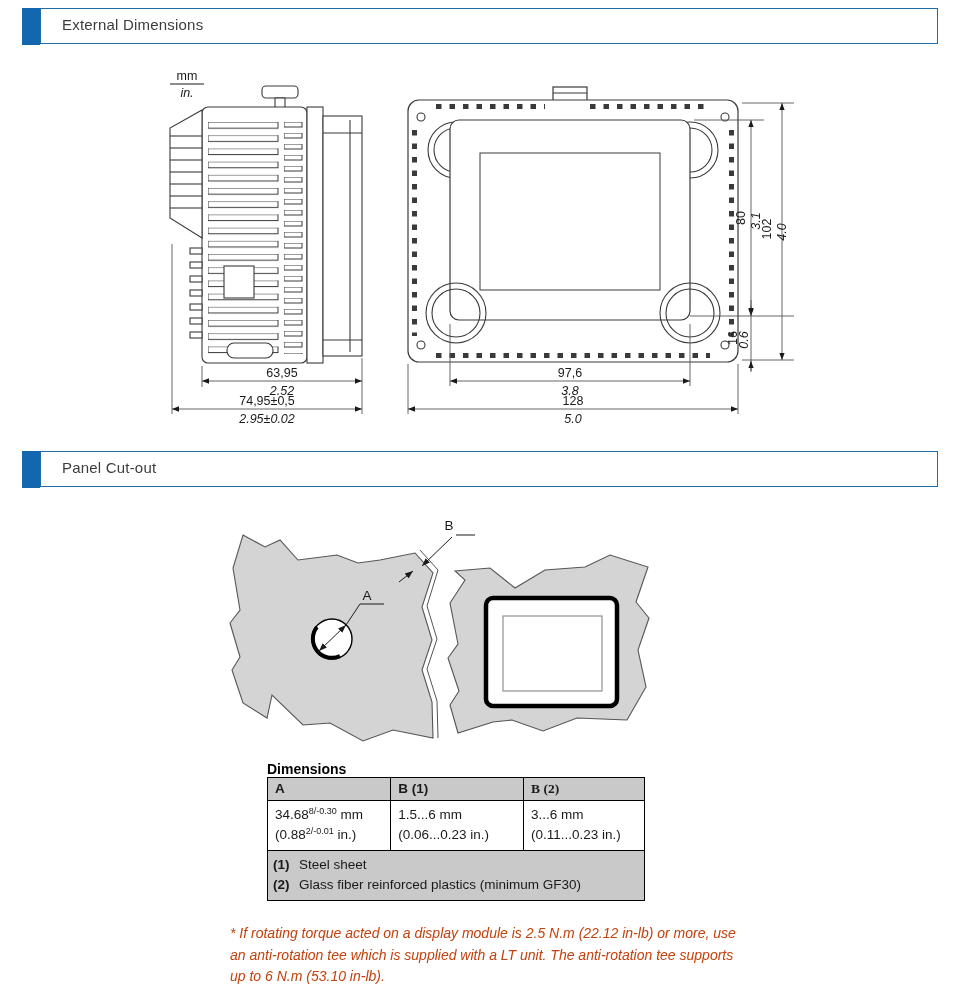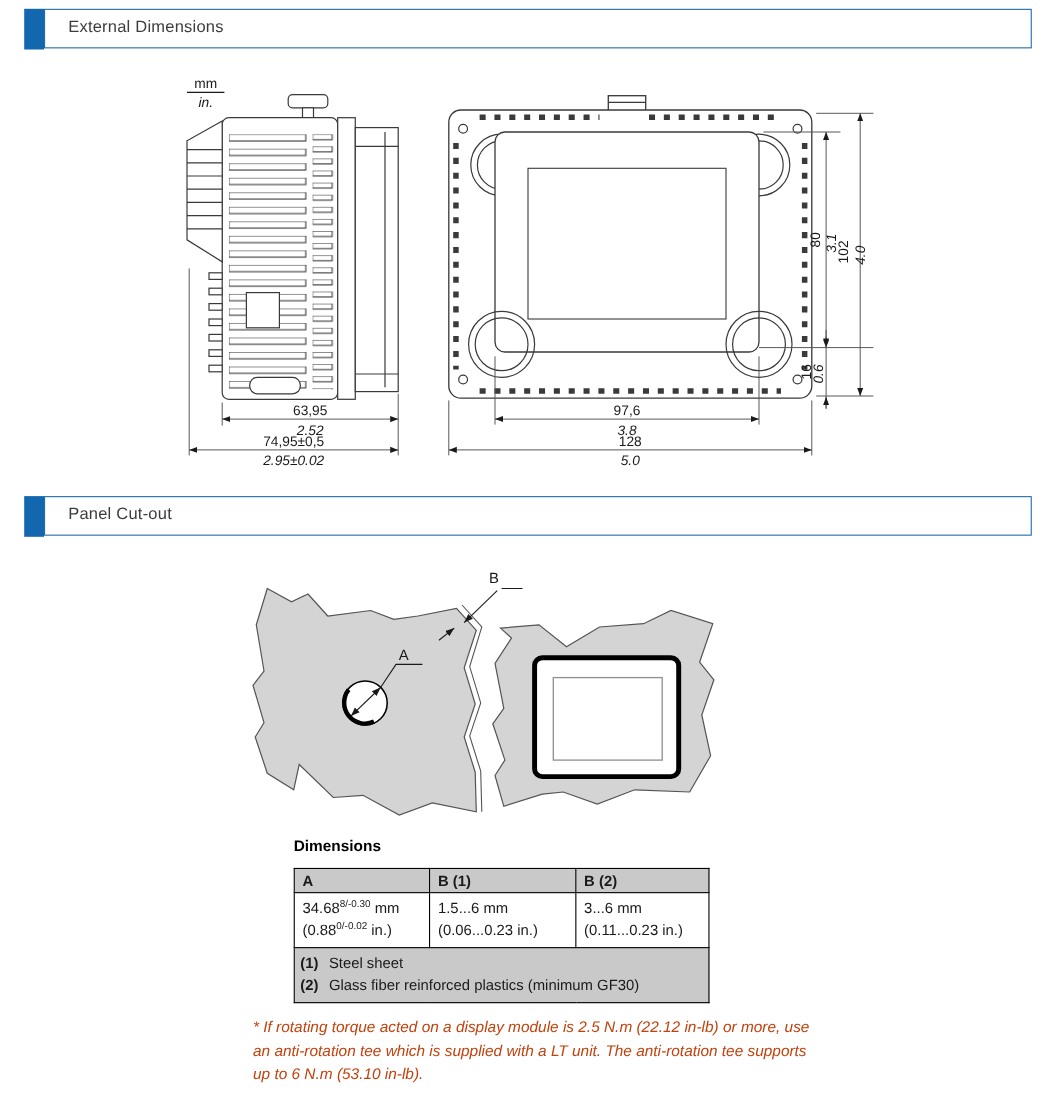--- a/index.html
+++ b/index.html
@@ -11,27 +11,27 @@
   .section-header { position:absolute; left:22px; width:916px; height:37px; }
   .sh-block { position:absolute; left:0; top:0; width:18px; height:37px; background:#1267ae; }
   .sh-box { position:absolute; left:18px; right:0; top:0; height:36px; border:1px solid #1f6bab; background:#fff; }
   .sh-title { position:absolute; left:40px; top:8px; font-size:15px; color:#3c3c3c; letter-spacing:0.2px; }
 
   svg text { font-family:"Liberation Sans", sans-serif; font-size:12.5px; fill:#1a1a1a; }
   svg text.dimi { font-style:italic; }
   svg text.lbl { font-size:13.5px; }
 
   .dims-block { position:absolute; left:267px; top:761px; width:380px; }
-  .dims-title { font-size:14px; font-weight:bold; color:#000; margin-bottom:12px; }
+  .dims-title { font-size:14px; font-weight:bold; color:#000; margin-bottom:0; }
   table.dims { border-collapse:collapse; width:378px; font-size:13.5px; }
   table.dims th, table.dims td { border:1px solid #000; text-align:left; vertical-align:top; }
   table.dims th { background:#c9c9c9; font-weight:bold; padding:3px 7px; }
   table.dims td { background:#fff; padding:4px 7px; line-height:1.5; }
   table.dims td.notes { background:#c9c9c9; padding:4px 5px; line-height:1.55; }
-  table.dims .col-a { width:128px; } table.dims .col-b1 { width:138px; } table.dims .col-b2 { width:125px; }
+  table.dims .col-a { width:128px; } table.dims .col-b1 { width:138px; } table.dims .col-b2 { width:125px;font-family:Liberation Serif, serif; }
   sup { font-size:9px; vertical-align:super; line-height:0; }
   .note-line { display:block; }
   .note-num { font-weight:bold; display:inline-block; min-width:26px; }
 
   .footnote { position:absolute; left:230px; top:923px; width:514px; font-size:14px; line-height:1.55; color:#c2410c;font-style:italic; }
 </style>
 </head>
 <body>
 
 <div class="section-header" style="top:8px">
@@ -235,21 +235,21 @@
   <table class="dims">
     <tbody>
         <tr>
       <th class="col-a">A</th>
       <th class="col-b1">B (1)</th>
       <th class="col-b2">B (2)</th>
     </tr>
     <tr>
       <td>
         <span>34.68</span><sup>8/-0.30</sup><span> mm</span><br>
-        <span>(0.88</span><sup>0/-0.02</sup><span> in.)</span>
+        <span>(0.88</span><sup>2/-0.01</sup><span> in.)</span>
       </td>
       <td>
         <span>1.5...6 mm</span><br>
         <span>(0.06...0.23 in.)</span>
       </td>
       <td>
         <span>3...6 mm</span><br>
         <span>(0.11...0.23 in.)</span>
       </td>
     </tr>

